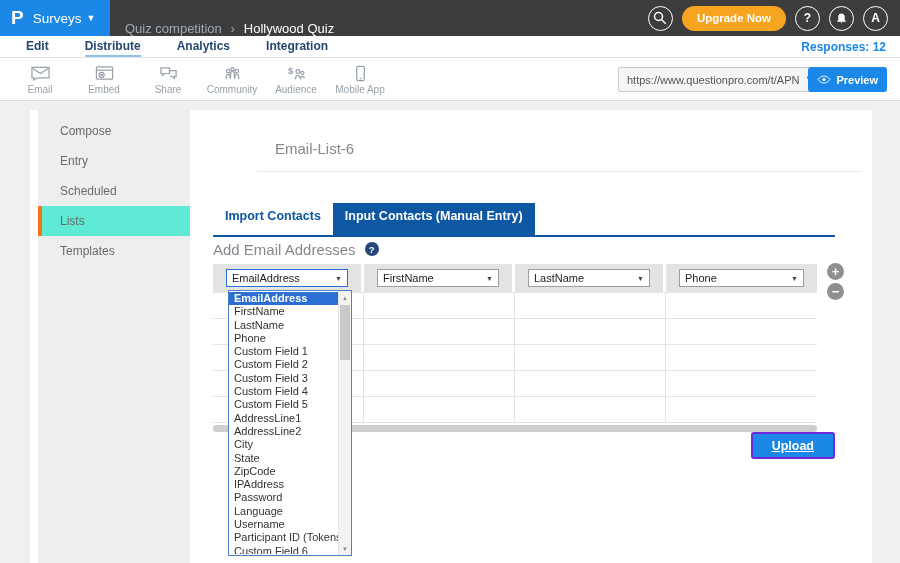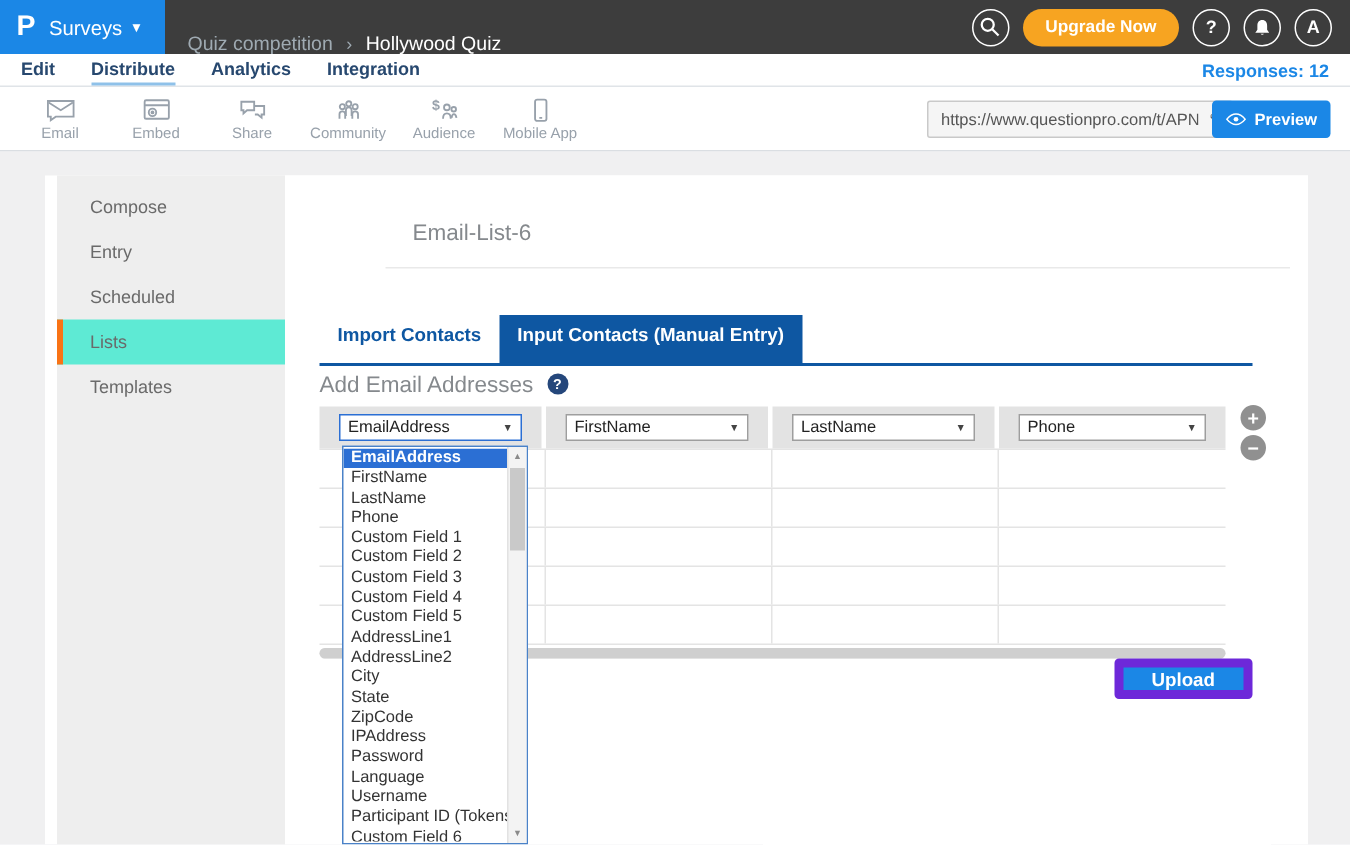--- a/index.html
+++ b/index.html
@@ -20,38 +20,38 @@
   .breadcrumb { display:flex; align-items:flex-end; gap:9px; margin-left:15px; font-size:13px; }
   .bc-parent { color:#9faab2; }
   .bc-sep { color:#9faab2; font-size:12px; }
   .bc-current { color:#fff; }
   .topbar-right { margin-left:auto; display:flex; align-items:center; gap:9px; padding-right:12px; }
   .circle-btn { width:25px; height:25px; border:1px solid #fff; border-radius:50%; display:flex; align-items:center; justify-content:center; color:#fff; font-size:12px; font-weight:bold; cursor:pointer; flex:none; }
   .upgrade { height:25px; background:#f7a421; border-radius:13px; color:#fff; font-size:11.5px; font-weight:bold; display:flex; align-items:center; padding:0 15px; cursor:pointer; }
 
   
   .subnav { height:22px; background:#fff; border-bottom:1px solid #e0e4e8; display:flex; align-items:stretch; padding:0 14px; gap:24px; font-size:12px; font-weight:bold; color:#27486f; }
-  .subnav-item { display:flex; align-items:center; border-bottom:2px solid transparent; cursor:pointer; }
+  .subnav-item { display:flex; align-items:center; border-bottom:2px solid transparent; cursor:pointer;margin-left:12px; }
   .subnav-item.active { border-bottom-color:#8fc1e9; }
   .responses { margin-left:auto; display:flex; align-items:center; color:#1b87e6; }
 
   
   .toolbar { height:43px; background:#fff; border-bottom:1px solid #dadee2; display:flex; align-items:center; padding-left:8px; position:relative; }
   .tool-item { width:64px; display:flex; flex-direction:column; align-items:center; gap:1px; cursor:pointer; }
   .tool-item svg { width:21px; height:19px; stroke:#98a1ab; fill:none; stroke-width:1.3; }
   .tool-label { font-size:10px; color:#98a1ab; white-space:nowrap; }
   .url-box { position:absolute; right:78px; top:9px; width:204px; height:25px; border:1px solid #c9c9c9; background:#f5f5f5; border-radius:2px; display:flex; align-items:center; }
   .url-input { flex:1; border:0; background:transparent; font-size:11px; color:#555; padding:0 2px 0 8px; min-width:0; font-family:"Liberation Sans", sans-serif; outline:none; }
   .pencil { width:20px; text-align:center; color:#555; font-size:12px; cursor:pointer; }
   .preview-btn { position:absolute; right:13px; top:9px; height:25px; background:#1b87e6; border-radius:3px; color:#fff; font-size:11px; font-weight:bold; display:flex; align-items:center; gap:5px; padding:0 9px; cursor:pointer; }
   .preview-btn svg { width:14px; height:9px; }
 
   
   .page { position:relative; height:462px; background:#f0f0f1; }
-  .panel { position:absolute; left:30px; top:16px; width:842px; bottom:0; background:#fff; padding-left:8px; }
+  .panel { position:absolute; left:30px; top:9px; width:842px; bottom:0; background:#fff; padding-left:8px; }
   .sidebar { position:absolute; left:8px; top:0; width:152px; height:100%; background:#eeeeee; padding-top:6px; }
   .side-item { height:30px; line-height:30px; padding-left:22px; font-size:12px; color:#6a6a6a; cursor:pointer; }
   .side-item.active { background:#5eead4; border-left:4px solid #f97316; padding-left:18px; }
 
   .content { position:absolute; left:160px; top:0; right:0; height:100%; background:#fff; }
 
   .title-wrap { position:absolute; left:67px; right:12px; top:0; height:62px; border-bottom:1px solid #e9e9e9; padding:30px 0 0 18px; font-size:15px; color:#85898d; }
 
   .tabs-row { position:absolute; left:23px; right:37px; top:93px; display:flex; border-bottom:2px solid #0e57a2; }
   .tab { padding:6px 12px 12px; font-size:12.5px; font-weight:bold; color:#0e57a2; cursor:pointer; white-space:nowrap; }
@@ -73,21 +73,21 @@
   .tbody { border-top:1px solid #e4e4e4; }
   .trow { display:flex; height:26px; border-bottom:1px solid #e4e4e4; background:#fff; }
   .tcell { width:151px; border-right:1px solid #e4e4e4; }
   .tcell:last-child { border-right:none; }
   .hscroll { margin-top:2px; height:7px; background:#ececec; border-radius:4px; position:relative; }
   .hscroll-thumb { position:absolute; left:0; top:0; height:7px; width:100%; background:#cfcfcf; border-radius:4px; cursor:pointer; }
 
   .plusminus { position:absolute; left:637px; top:153px; }
   .pm { width:17px; height:17px; border-radius:50%; background:#909090; color:#fff; display:flex; align-items:center; justify-content:center; font-size:13px; font-weight:bold; margin-bottom:3px; cursor:pointer; }
 
-  .upload-btn { position:absolute; right:37px; top:322px; height:27px; background:#1b87e6; border:6px solid #6d28d9; border-radius:3px; color:#fff; font-size:12.5px; font-weight:bold; padding:0 19px; display:flex; align-items:center; cursor:pointer; }
+  .upload-btn { position:absolute; right:37px; top:322px; height:27px; background:#1b87e6; border:2px solid #6d28d9; border-radius:3px; color:#fff; font-size:12.5px; font-weight:bold; padding:0 19px; display:flex; align-items:center; cursor:pointer;text-decoration:underline; }
 
   
   .field-dropdown { position:absolute; left:38px; top:180px; width:124px; height:266px; background:#fff; border:1px solid #4a82c8; z-index:5; }
   .dd-options { position:absolute; left:0; top:1px; right:13px; bottom:1px; overflow:hidden; }
   .dd-option { height:13.3px; line-height:13.4px; font-size:11px; color:#333; padding-left:5px; white-space:nowrap; cursor:pointer; }
   .dd-option.selected { background:#2b6fd4; color:#fff; font-weight:bold; }
   .dd-scrollbar { position:absolute; right:0; top:0; bottom:0; width:13px; background:#f3f3f3; border-left:1px solid #e2e2e2; }
   .dd-arrow { height:13px; display:flex; align-items:center; justify-content:center; font-size:6px; color:#8a8a8a; cursor:pointer; }
   .dd-arrow.down { position:absolute; bottom:0; left:0; right:0; }
   .dd-thumb { position:absolute; top:14px; left:1px; right:1px; height:55px; background:#c9c9c9; cursor:pointer; }

